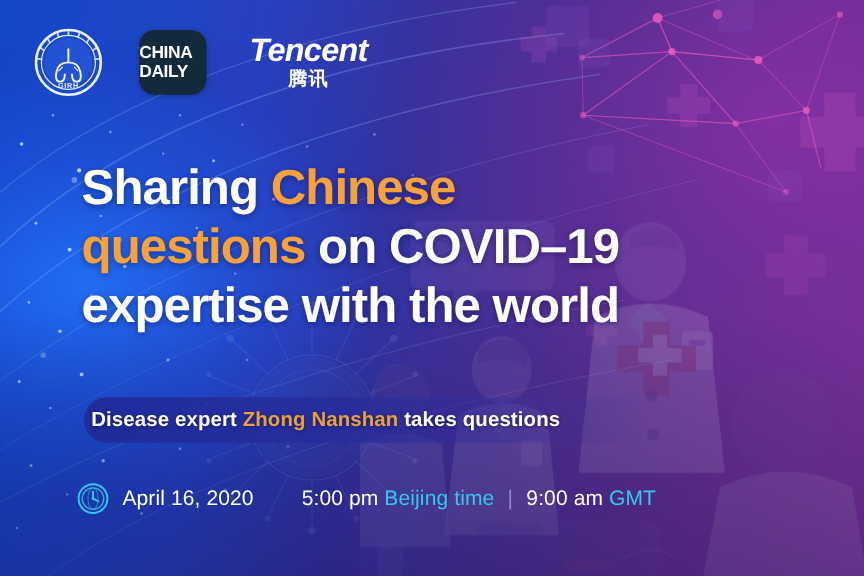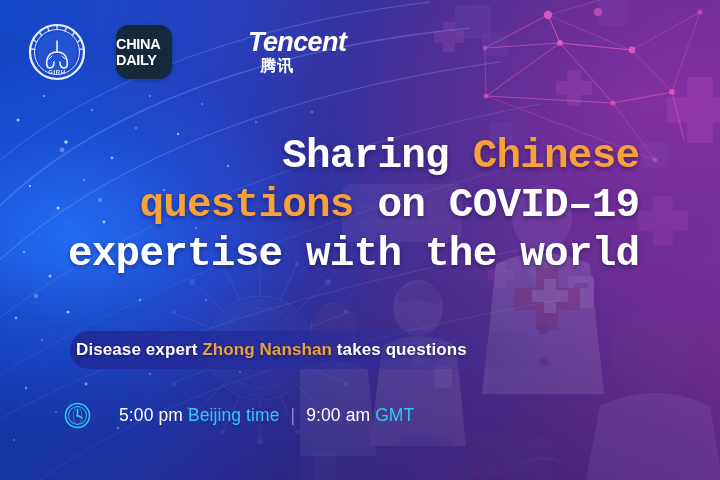--- a/index.html
+++ b/index.html
@@ -134,21 +134,20 @@
     line-height: 1;
     margin-left: 6px;
   }
   .tc-en {
     color: #ffffff;
     font-size: 27px;
     font-weight: bold;
     letter-spacing: -0.6px;
     font-style: italic;
     font-family: "Liberation Sans", sans-serif;
-    margin-left: 40px;
   }
   .tc-cn {
     color: #ffffff;
     font-size: 16px;
     font-weight: bold;
     margin-top: 3px;
     letter-spacing: 1px;
     font-family: Liberation Mono, monospace;
   }
 
@@ -157,22 +156,21 @@
     position: absolute;
     left: 68px;
     top: 132px;
     z-index: 8;
     font-size: 41px;
     font-weight: bold;
     line-height: 1.20;
     letter-spacing: -0.8px;
     color: #ffffff;
     text-shadow: 0 2px 5px rgba(10,10,60,0.45);
-    font-family: Liberation Mono, monospace;
-    text-align: right;
+    font-family: Liberation Sans, sans-serif;
   }
   .headline .accent { color: #f6a13a; }
   .hl-line { white-space: nowrap; }
 
   
   .subtitle-pill {
     position: absolute;
     left: 70px;
     top: 331px;
     height: 38px;
@@ -214,21 +212,21 @@
   .clock-icon { width: 27px; height: 27px; flex: none; }
   .clock-icon svg { width: 100%; height: 100%; display: block; }
 
   .dt-date {
     color: #ffffff;
     font-size: 17.5px;
     margin-left: 11px;
     letter-spacing: 0.1px;
   }
   .dt-times {
-    margin-left: 28px;
+    margin-left: 40px;
     font-size: 17.5px;
     letter-spacing: 0.1px;
   }
   .dt-times .val { color: #ffffff; }
   .dt-times .zone { color: #33c8ef; }
   .dt-sep {
     display: inline-block;
     color: #8a86d8;
     margin: 0 11px;
   }
@@ -529,19 +527,20 @@
       <svg viewBox="0 0 27 27">
         <circle cx="13.5" cy="13.5" r="12" fill="none" stroke="#33c8ef" stroke-width="1.6"></circle>
         <circle cx="13.5" cy="13.5" r="9" fill="none" stroke="#33c8ef" stroke-width="1.1" opacity=".85"></circle>
         <ellipse cx="13.5" cy="13.5" rx="4.2" ry="9" fill="none" stroke="#33c8ef" stroke-width="0.9" opacity=".55"></ellipse>
         <line x1="13.5" y1="13.5" x2="13.5" y2="7.6" stroke="#33c8ef" stroke-width="1.6" stroke-linecap="round"></line>
         <line x1="13.5" y1="13.5" x2="18" y2="15.8" stroke="#33c8ef" stroke-width="1.6" stroke-linecap="round"></line>
         <circle cx="13.5" cy="13.5" r="1.2" fill="#33c8ef"></circle>
       </svg>
     </span>
 
+    <span class="dt-date">April 16, 2020</span>
 
     <span class="dt-times">
       <span class="val">5:00 pm </span><span class="zone">Beijing time</span><span class="dt-sep">|</span><span class="val">9:00 am </span><span class="zone">GMT</span>
     </span>
   </div>
 
 </div>
 
 </body></html>

